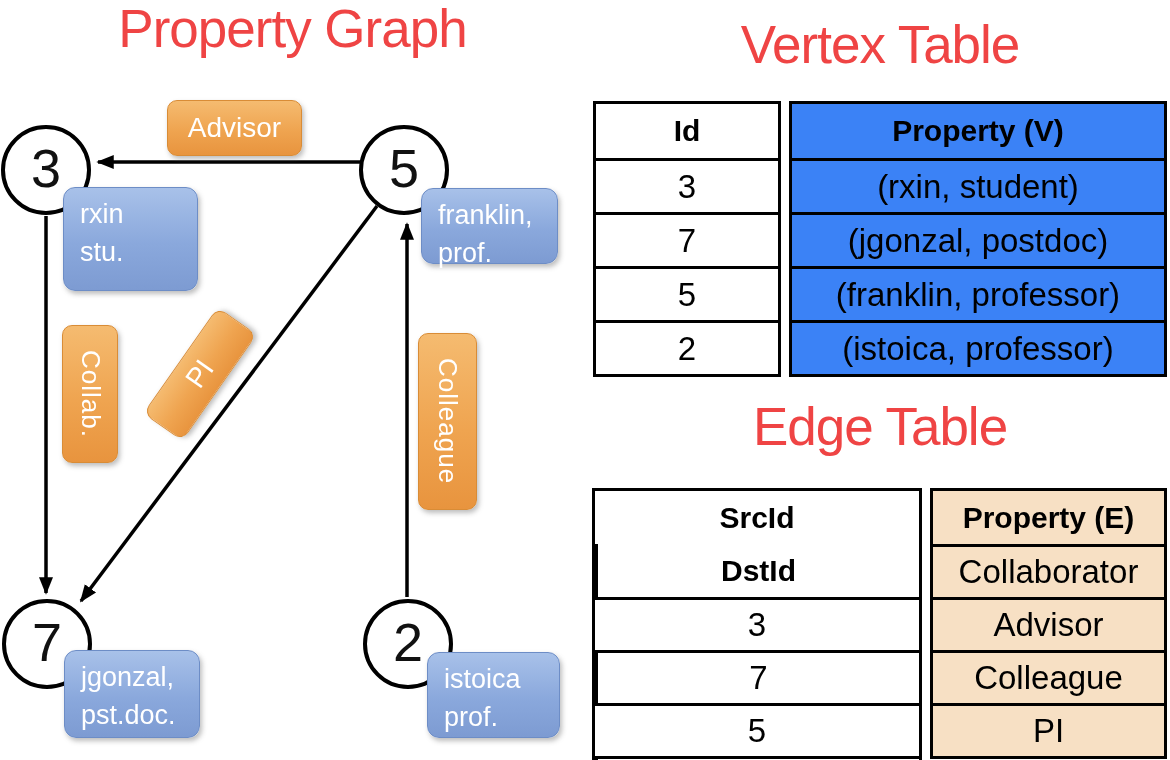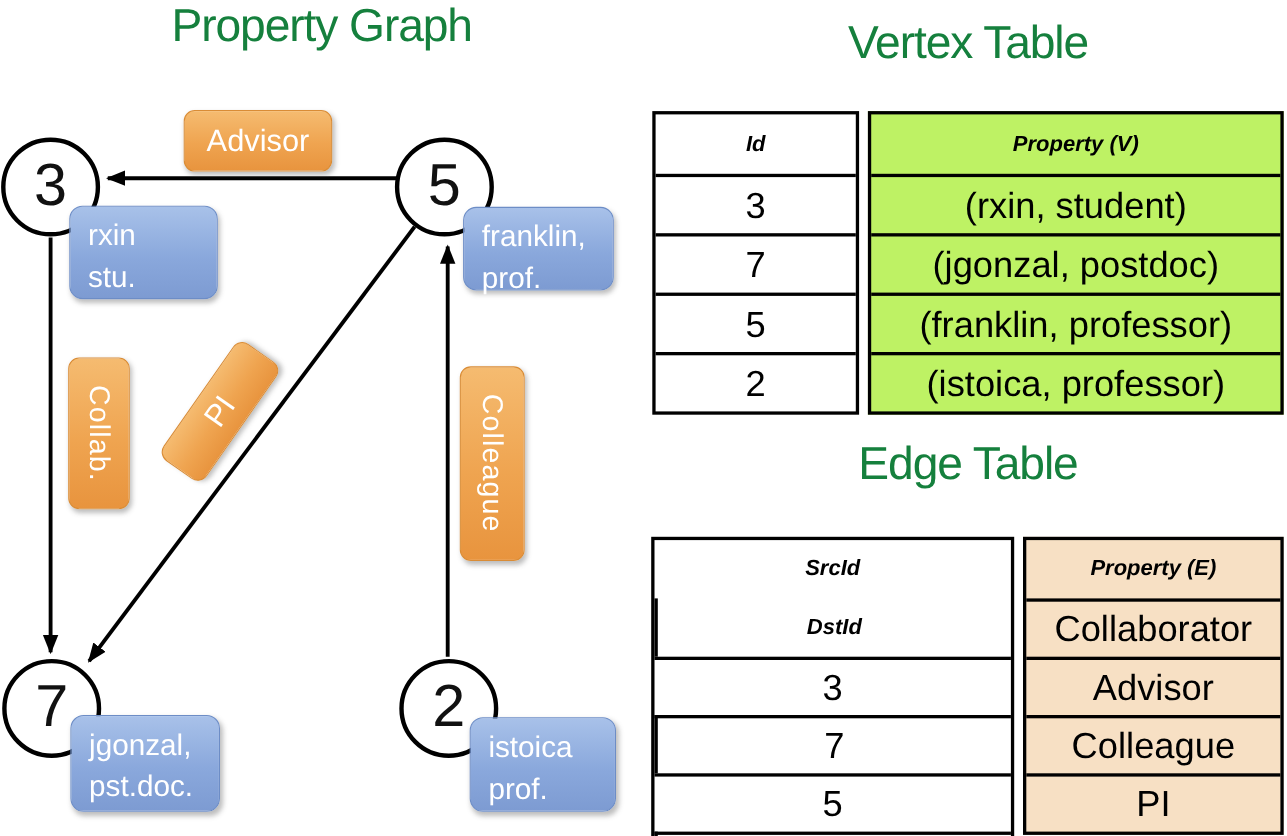--- a/index.html
+++ b/index.html
@@ -1,21 +1,21 @@
 <!DOCTYPE html>
 <html><head>
 <meta charset="utf-8">
 <style>
   html,body{margin:0;padding:0;background:#fff;}
   .stage{position:relative;width:1170px;height:760px;background:#fff;overflow:hidden;
          font-family:"Liberation Sans",sans-serif;color:#111;}
 
   
-  .sec-title{position:absolute;text-align:center;font-size:42px;font-weight:300;
-             letter-spacing:-1px;line-height:1.1;color:#15803d;}
+  .sec-title{position:absolute;text-align:center;font-size:53px;font-weight:300;
+             letter-spacing:-1px;line-height:1.1;color:#ef4444;}
   .t-graph{left:0;top:14;width:585px;}
   .t-vertex{left:590px;top:16px;width:580px;}
   .t-edge{left:590px;top:398px;width:580px;}
 
   
   .edges{position:absolute;left:0;top:0;z-index:1;}
   .node{position:absolute;width:90px;height:90px;border:4px solid #000;border-radius:50%;
         background:#fff;display:flex;align-items:center;justify-content:center;
         box-sizing:border-box;z-index:2;}
   .node-num{font-size:54px;font-weight:300;margin-top:-4px;}
@@ -35,22 +35,22 @@
         padding:7px 0 0 16px;}
   .bl{display:block;font-size:27px;line-height:38px;}
 
   
   .tblcol{position:absolute;border:3px solid #000;background:#fff;box-sizing:border-box;}
   .cell{display:flex;align-items:center;justify-content:center;font-size:33px;
         border-top:3px solid #000;box-sizing:border-box;color:#000;}
   .v-cell{height:54px;}
   .e-cell{height:53px;}
   .tblcol > .cell:first-child{border-top:none;}
-  .hdr{font-weight:bold;font-size:20px;font-style:italic;}
-  .bg-blue{background:#bef264;}
+  .hdr{font-weight:bold;font-size:30px;}
+  .bg-blue{background:#3b82f6;}
   .bg-tan{background:#f7e0c4;}
   .grid2{display:grid;grid-template-columns:1fr;}
   .grid2 .cell:nth-child(-n+2){border-top:none;}
   .grid2 .cell:nth-child(2n){border-left:3px solid #000;}
 </style>
 </head>
 <body>
 
 <div class="stage">
 
@@ -87,21 +87,21 @@
   <div class="obox" style="left:62px;top:325px;width:56px;height:138px">
     <span class="vtext">Collab.</span>
   </div>
   <div class="obox pi-box" style="left:135px;top:350px;width:130px;height:48px">
     <span>PI</span>
   </div>
   <div class="obox" style="left:418px;top:333px;width:59px;height:177px">
     <span class="vtext">Colleague</span>
   </div>
 
-  <div class="vbox" style="left:63px;top:187px;width:135px;height:85px">
+  <div class="vbox" style="left:63px;top:187px;width:135px;height:104px">
     <span class="bl">rxin</span>
     <span class="bl">stu.</span>
   </div>
   <div class="vbox" style="left:421px;top:188px;width:137px;height:76px">
     <span class="bl">franklin,</span>
     <span class="bl">prof.</span>
   </div>
   <div class="vbox" style="left:64px;top:650px;width:136px;height:88px">
     <span class="bl">jgonzal,</span>
     <span class="bl">pst.doc.</span>

